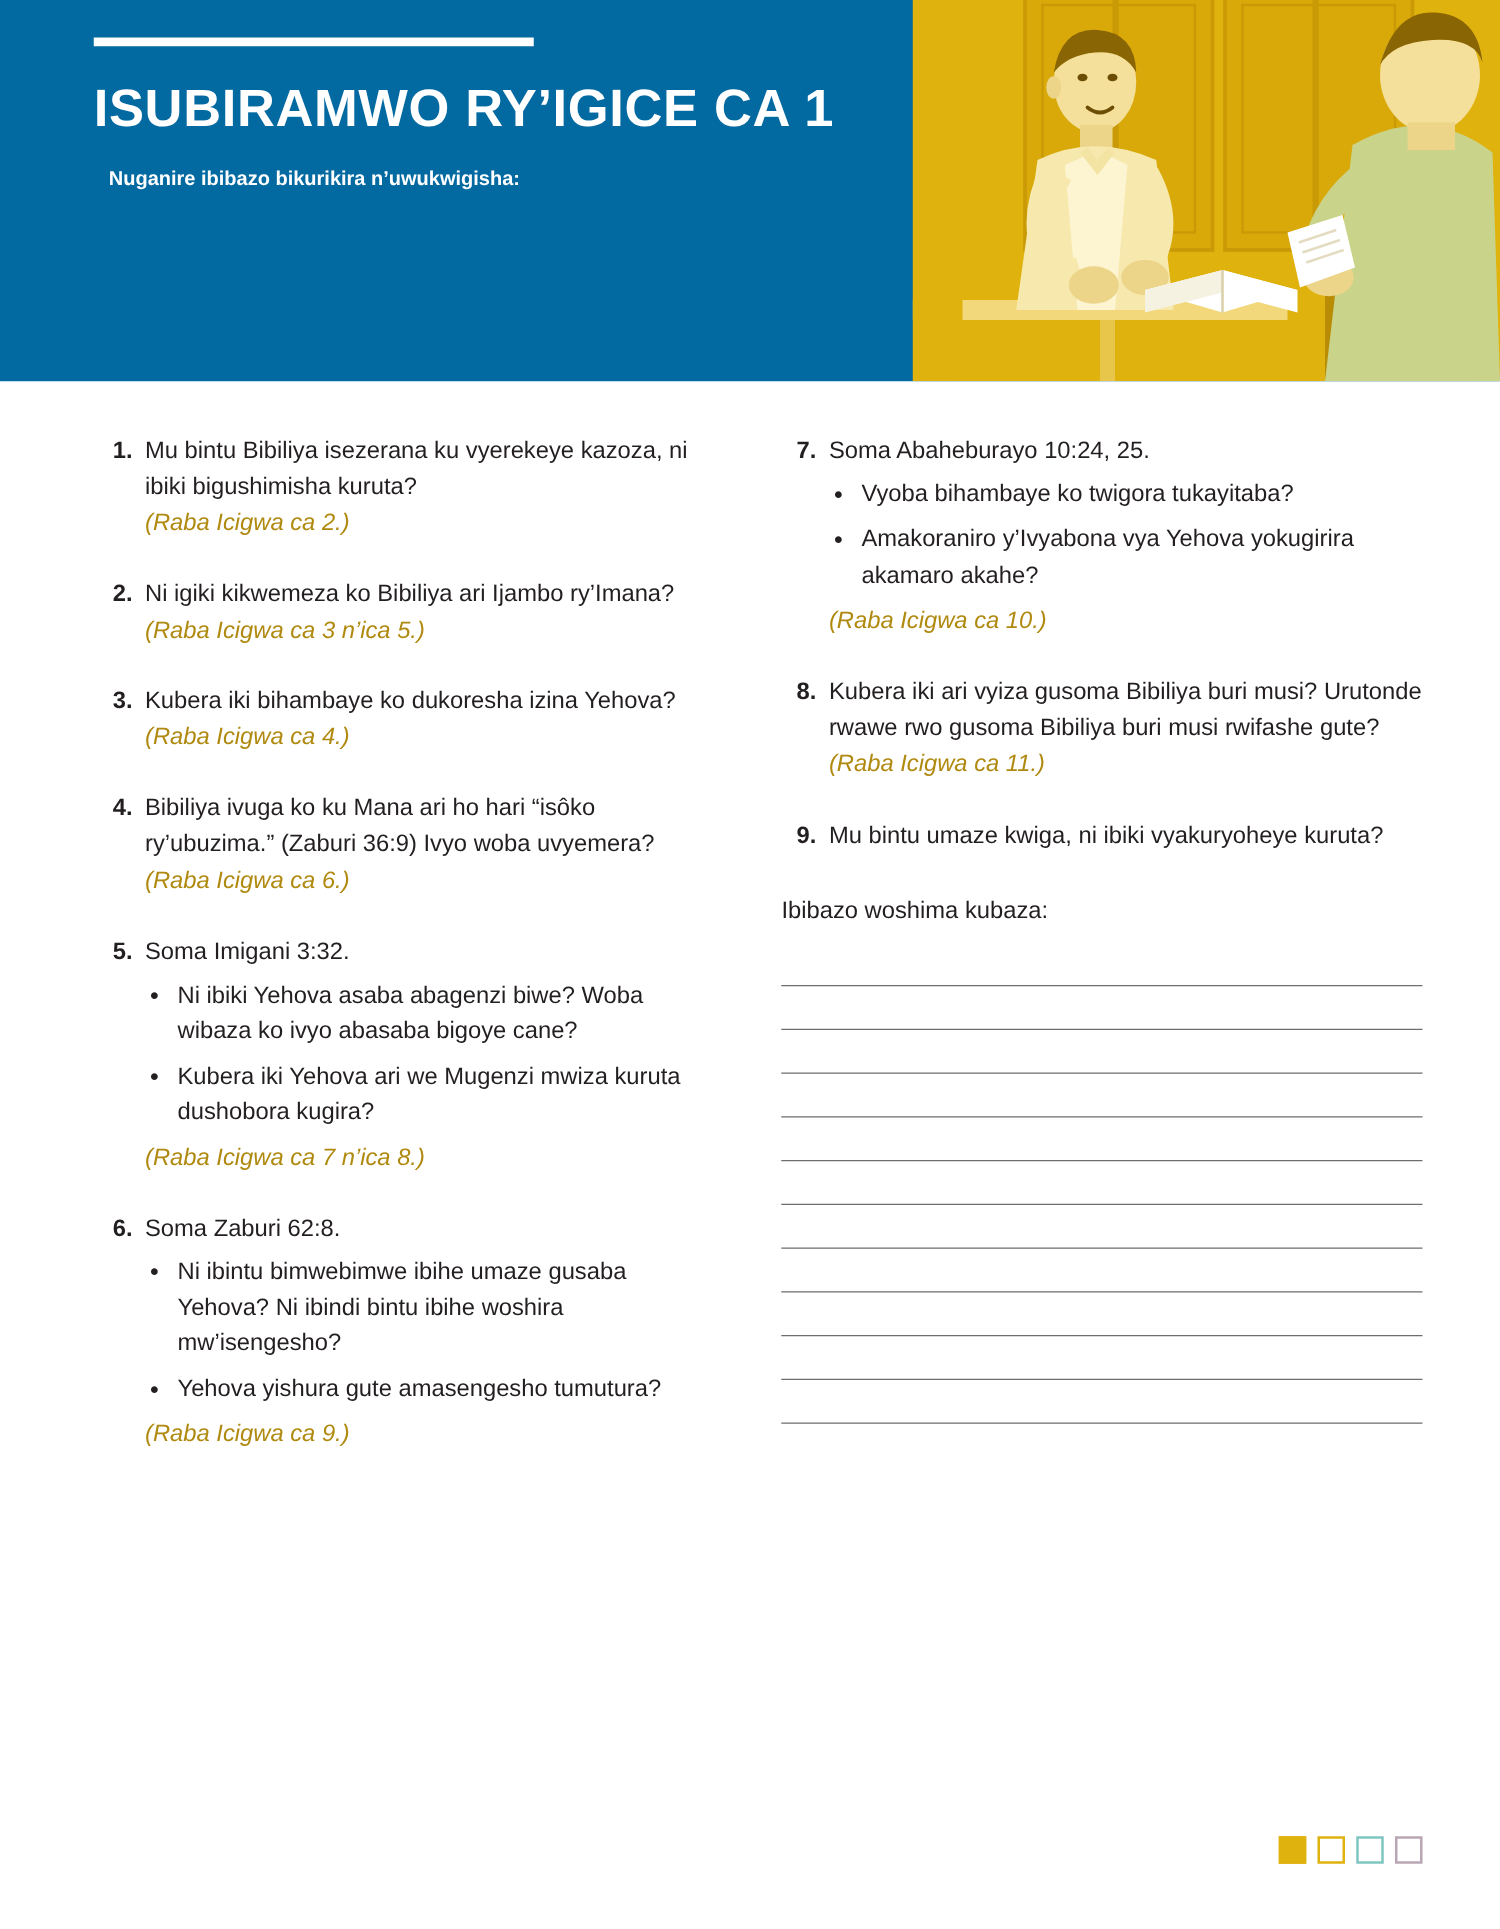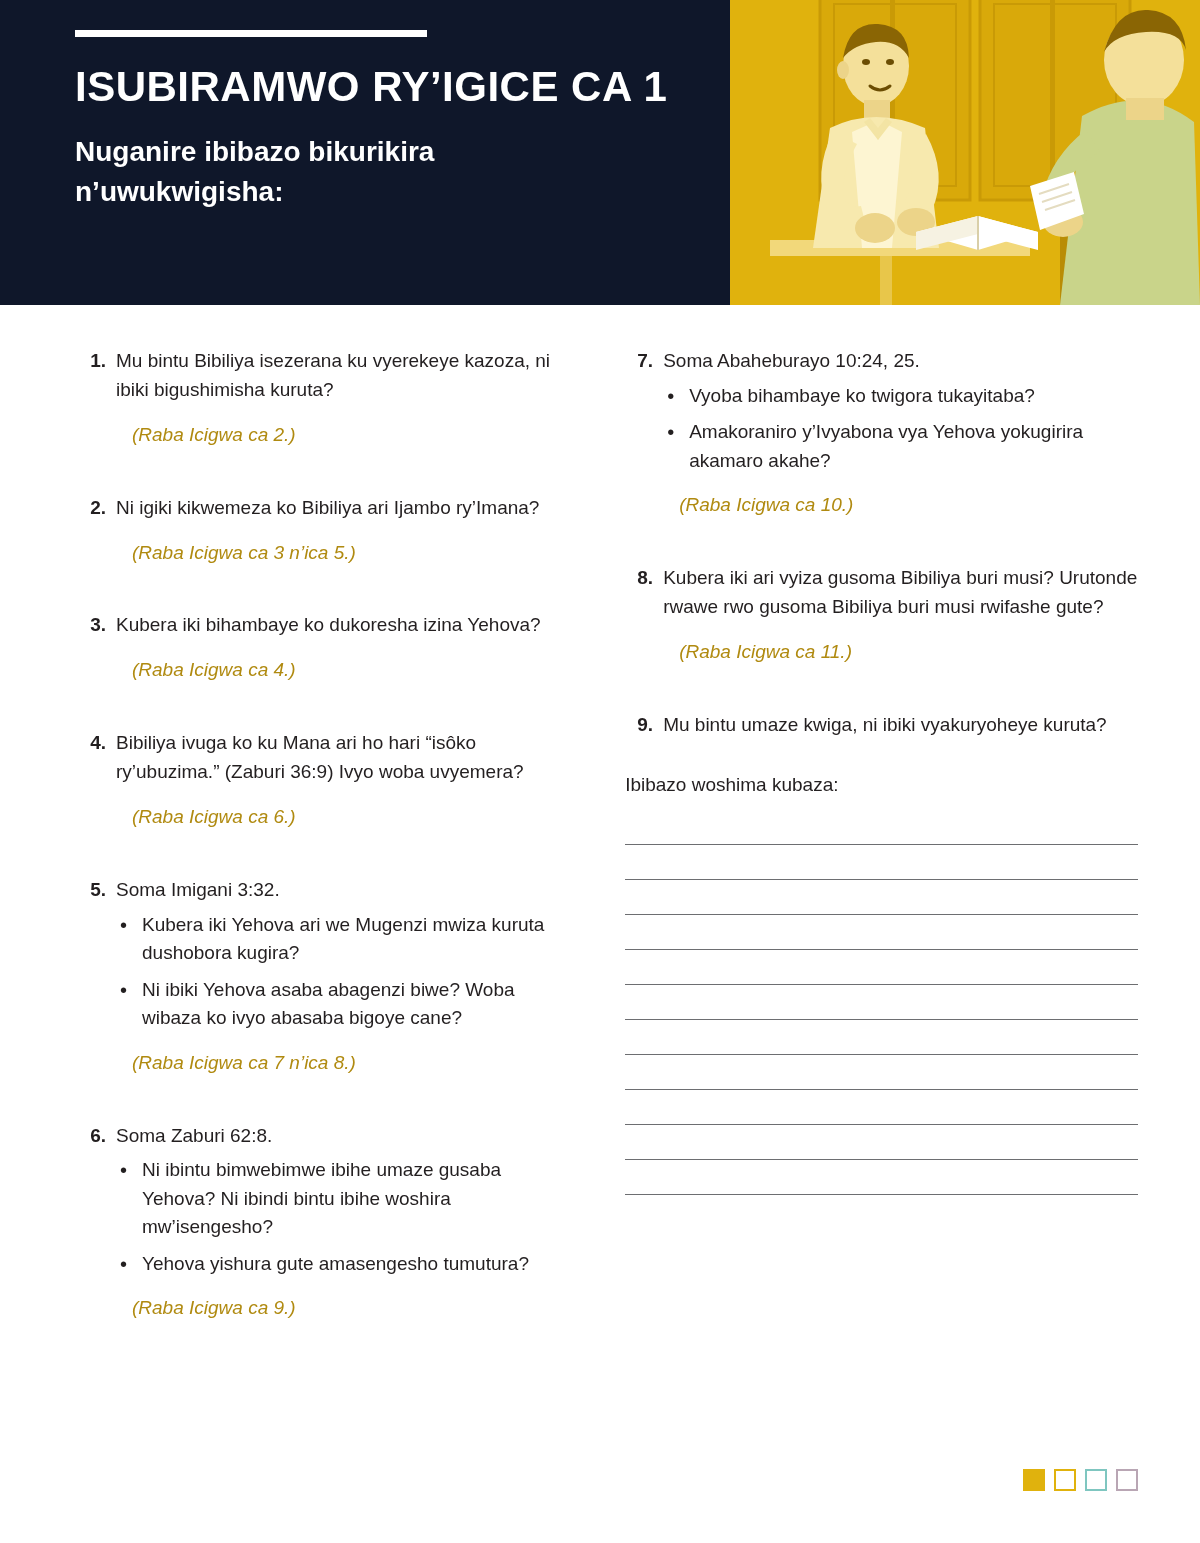--- a/index.html
+++ b/index.html
@@ -12,21 +12,21 @@
     color: #231f20;
     position: relative;
     overflow: hidden;
   }
 
   
   .header {
     position: relative;
     width: 1200px;
     height: 305px;
-    background: #0f172a;
+    background: #0369a1;
     overflow: hidden;
   }
   .header-art {
     position: absolute;
     right: 0;
     top: 0;
     width: 470px;
     height: 305px;
     overflow: hidden;
   }
@@ -44,25 +44,25 @@
   }
   .title {
     font-size: 42px;
     font-weight: bold;
     color: #ffffff;
     line-height: 1.25;
     letter-spacing: 0.5px;
     margin: 0 0 18px 0;
   }
   .subtitle {
-    font-size: 28px;
+    font-size: 16px;
     color: #ffffff;
     line-height: 1.45;
     font-weight: 600;
-    margin: 0;
+    margin: 12px;
     max-width: 420px;
   }
 
   
   .content {
     position: relative;
     padding: 42px 62px 0 78px;
     display: flex;
     gap: 54px;
   }
@@ -91,21 +91,21 @@
   .qbody {
     flex: 1;
     font-size: 19px;
     line-height: 1.52;
   }
   .qbody .q { margin: 0; }
   .qbody .q.bold { font-weight: normal; }
   .ref {
     color: #b08a10;
     font-style: italic;
-    margin: 16px;
+    margin: 0;
   }
   ul.sub {
     list-style: none;
     margin: 6px 0 8px 0;
     padding: 0;
   }
   ul.sub > li {
     position: relative;
     padding-left: 26px;
     margin-bottom: 8px;
@@ -273,22 +273,22 @@
           <p class="q">Bibiliya ivuga ko ku Mana ari ho hari “isôko ry’ubuzima.” (Zaburi 36:9) Ivyo woba uvyemera?</p>
           <p class="ref">(Raba Icigwa ca 6.)</p>
         </div>
       </li>
 
       <li>
         <div class="num">5.</div>
         <div class="qbody">
           <p class="q bold">Soma Imigani 3:32.</p>
           <ul class="sub">
+            <li>Ni ibiki Yehova asaba abagenzi biwe? Woba wibaza ko ivyo abasaba bigoye cane?</li>
             <li>Kubera iki Yehova ari we Mugenzi mwiza kuruta dushobora kugira?</li>
-            <li>Ni ibiki Yehova asaba abagenzi biwe? Woba wibaza ko ivyo abasaba bigoye cane?</li>
           </ul>
           <p class="ref">(Raba Icigwa ca 7 n’ica 8.)</p>
         </div>
       </li>
 
       <li>
         <div class="num">6.</div>
         <div class="qbody">
           <p class="q bold">Soma Zaburi 62:8.</p>
           <ul class="sub">

